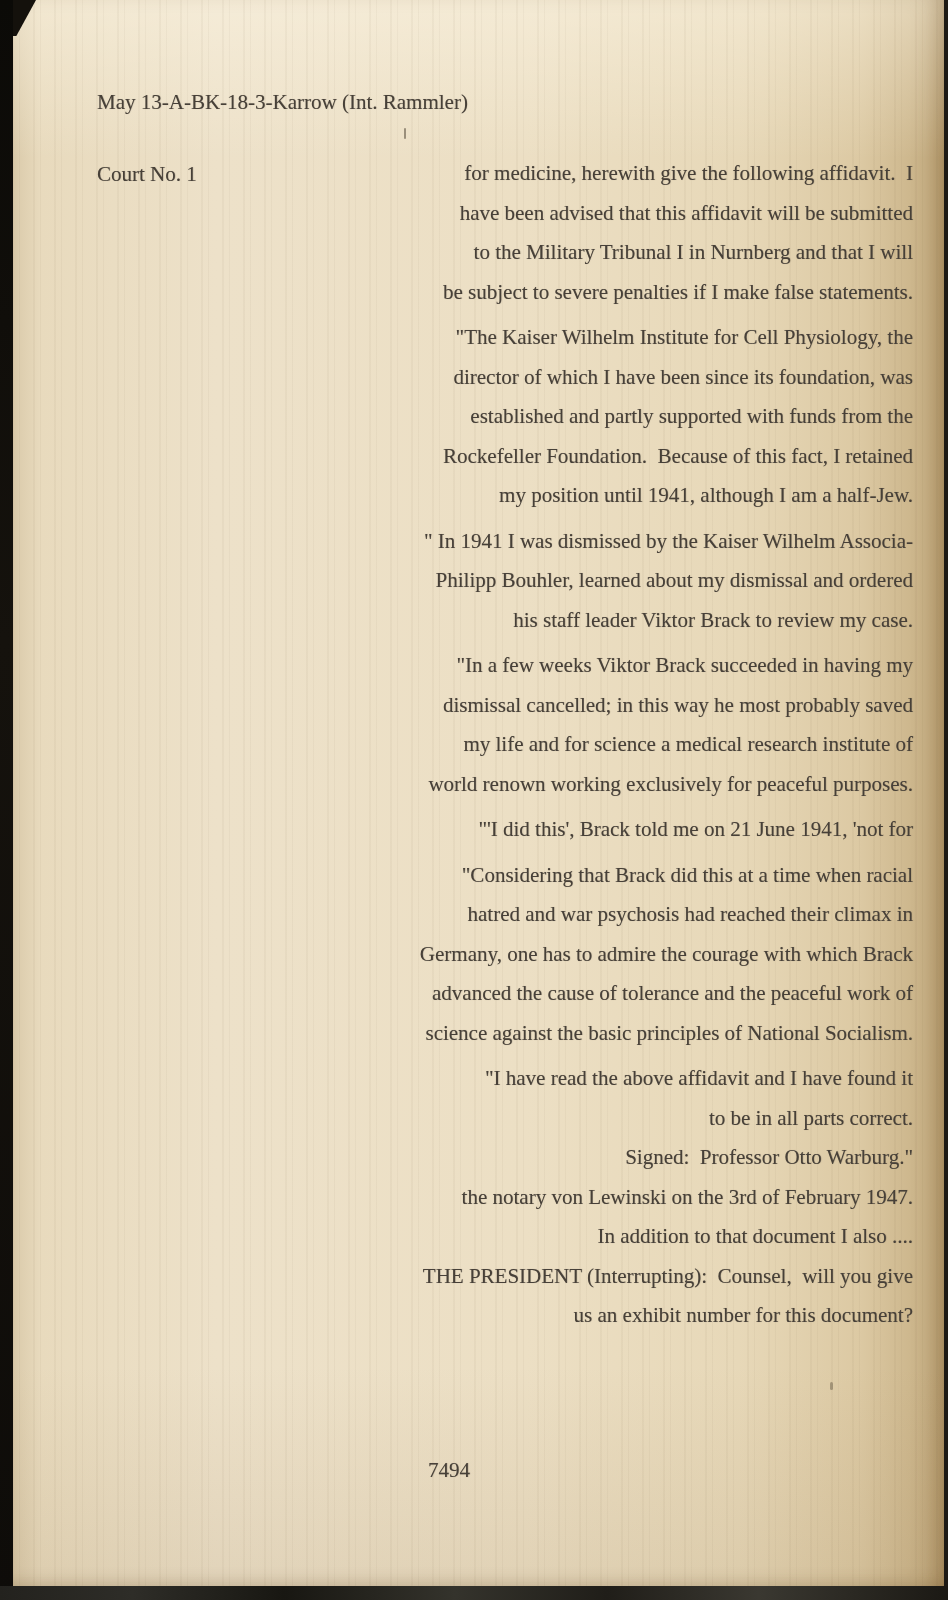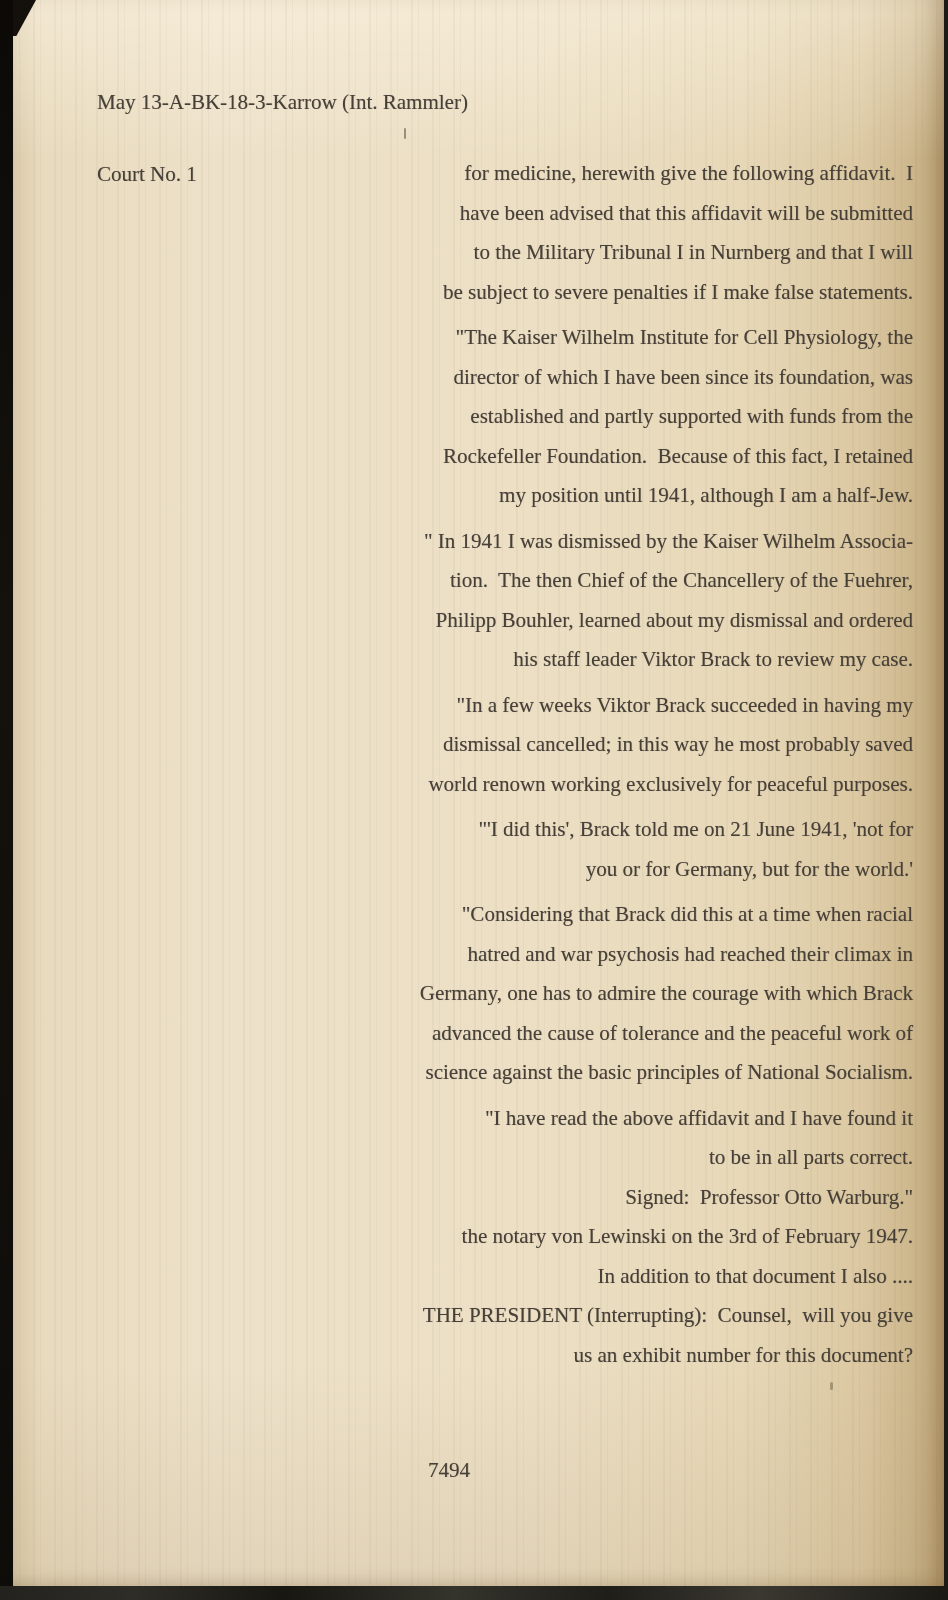--- a/index.html
+++ b/index.html
@@ -81,28 +81,27 @@
       <div class="line flush">for medicine, herewith give the following affidavit.  I</div>
       <div class="line flush">have been advised that this affidavit will be submitted</div>
       <div class="line flush">to the Military Tribunal I in Nurnberg and that I will</div>
       <div class="line flush">be subject to severe penalties if I make false statements.</div>
       <div class="line indent-para">"The Kaiser Wilhelm Institute for Cell Physiology, the</div>
       <div class="line flush">director of which I have been since its foundation, was</div>
       <div class="line flush">established and partly supported with funds from the</div>
       <div class="line flush">Rockefeller Foundation.  Because of this fact, I retained</div>
       <div class="line flush">my position until 1941, although I am a half-Jew.</div>
       <div class="line indent-para">" In 1941 I was dismissed by the Kaiser Wilhelm Associa-</div>
-      <div class="line flush">tion.  The then Chief of the Chancellery of the Fuehrer,</div>
       <div class="line flush">Philipp Bouhler, learned about my dismissal and ordered</div>
       <div class="line flush">his staff leader Viktor Brack to review my case.</div>
       <div class="line indent-para">"In a few weeks Viktor Brack succeeded in having my</div>
       <div class="line flush">dismissal cancelled; in this way he most probably saved</div>
+      <div class="line flush">my life and for science a medical research institute of</div>
       <div class="line flush">world renown working exclusively for peaceful purposes.</div>
       <div class="line indent-para">"'I did this', Brack told me on 21 June 1941, 'not for</div>
-      <div class="line flush">you or for Germany, but for the world.'</div>
       <div class="line indent-para">"Considering that Brack did this at a time when racial</div>
       <div class="line flush">hatred and war psychosis had reached their climax in</div>
       <div class="line flush">Germany, one has to admire the courage with which Brack</div>
       <div class="line flush">advanced the cause of tolerance and the peaceful work of</div>
       <div class="line flush">science against the basic principles of National Socialism.</div>
       <div class="line indent-para">"I have read the above affidavit and I have found it</div>
       <div class="line flush">to be in all parts correct.</div>
       <div class="line signature">Signed:  Professor Otto Warburg."</div>
       <div class="line flush">the notary von Lewinski on the 3rd of February 1947.</div>
       <div class="line indent">In addition to that document I also ....</div>

